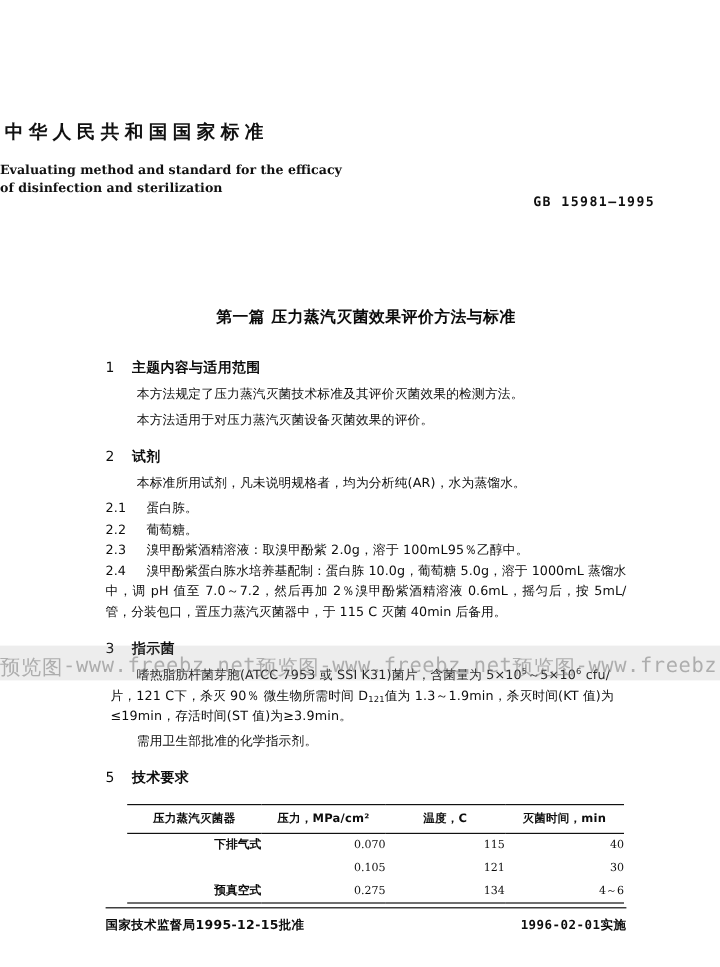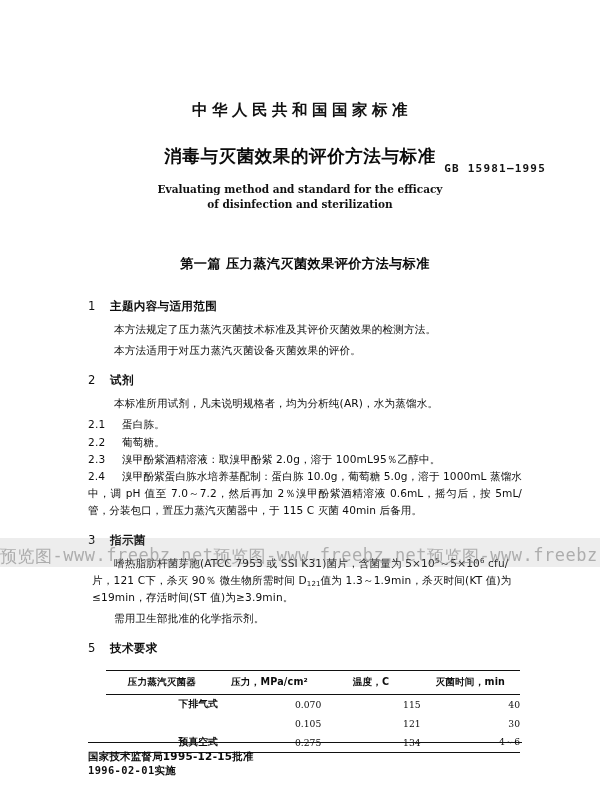--- a/index.html
+++ b/index.html
@@ -21,21 +21,21 @@
     position: absolute;
     inset: 0;
     background: #fff;
   }
 
   
   .header {
     position: absolute;
     left: 0; right: 0;
     top: 100px;
-    text-align: center;
+    text-align: left;
   }
   .nat-std {
     font-size: 15.5px;
     font-weight: 700;
     letter-spacing: 4.5px;
     color: #111;
     margin-left: 4px;
   }
   .doc-title {
     margin-top: 23px;
@@ -183,21 +183,20 @@
     border-top: 1.6px solid #111;
     margin-bottom: 7px;
   }
   .footer-row {
     display: flex;
     justify-content: space-between;
     align-items: baseline;
     font-size: 10.4px;
     font-weight: 700;
     letter-spacing: 0.3px;
-    flex-direction: column;
   }
   .footer-row .mono {
     font-family: "DejaVu Sans Mono", "Liberation Mono", monospace;
     letter-spacing: 0.4px;
   }
 
   
   .wm-band {
     position: absolute;
     left: 0;
@@ -221,21 +220,20 @@
     letter-spacing: 0.5px;
   }
 </style>
 </head>
 <body>
 
 <div class="page">
 
   <div class="header">
     <div class="nat-std">中华人民共和国国家标准</div>
-    <div class="doc-title">消毒与灭菌效果的评价方法与标准</div>
     <div class="std-no">GB 15981—1995</div>
     <div class="en-title">
       <div>Evaluating method and standard for the efficacy</div>
       <div>of disinfection and sterilization</div>
     </div>
   </div>
 
   <div class="body-area">
 
     <div class="part-title">第一篇  压力蒸汽灭菌效果评价方法与标准</div>

